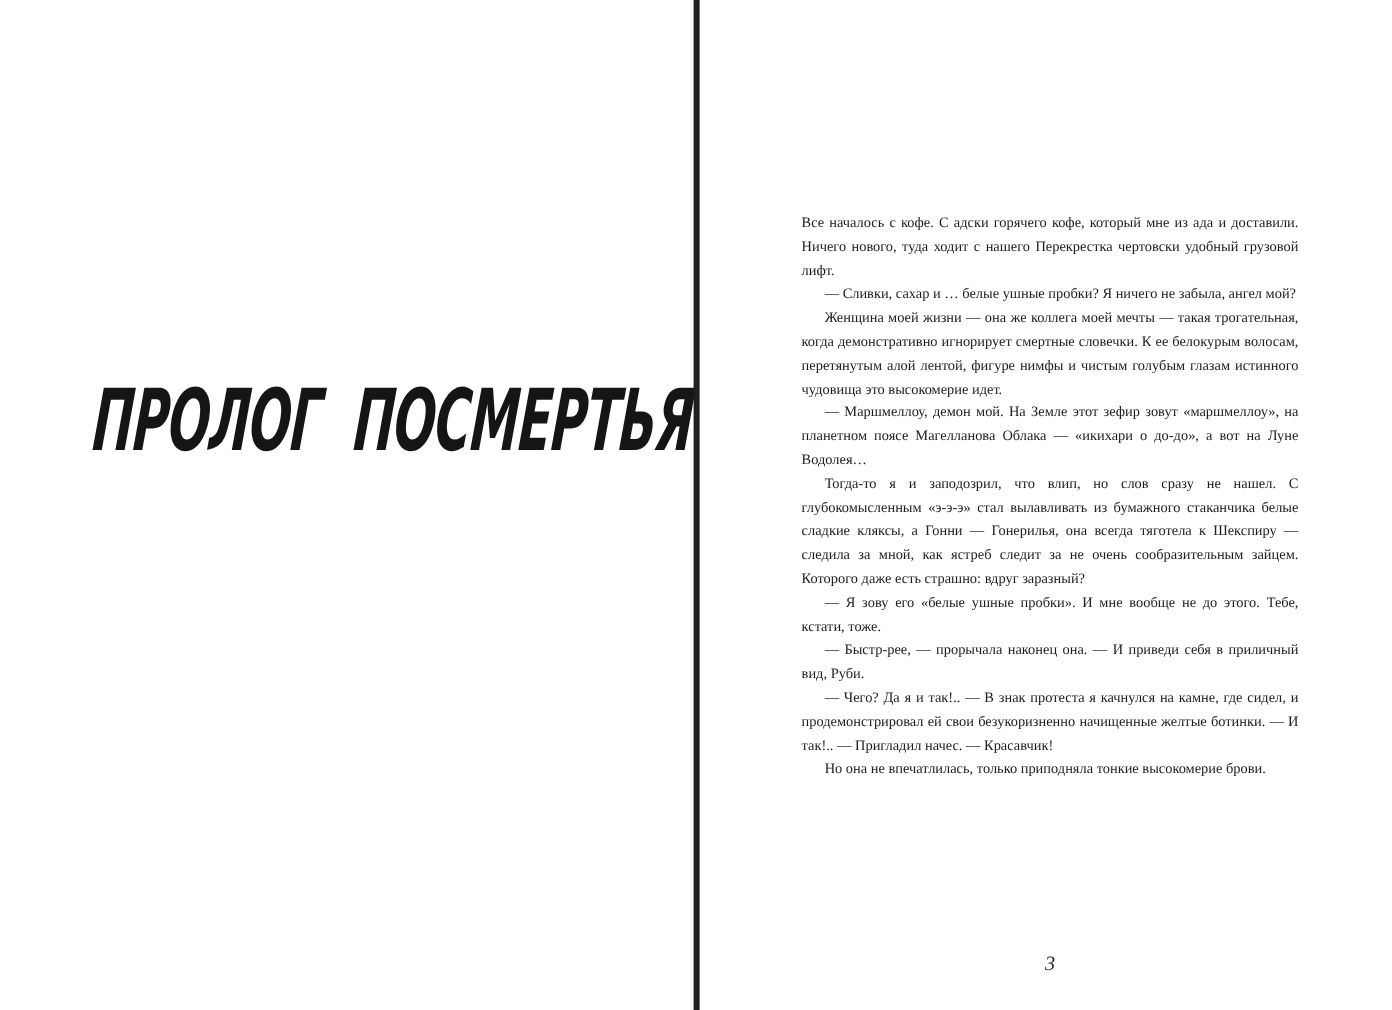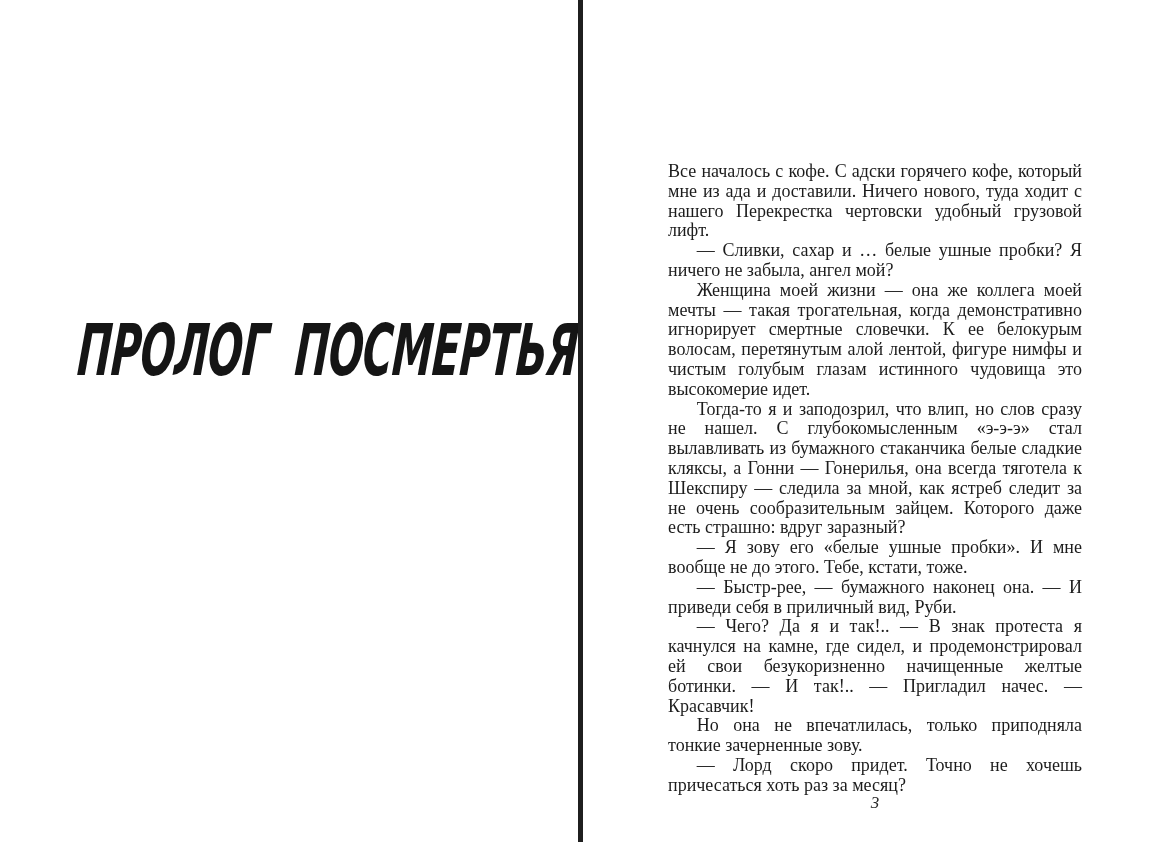--- a/index.html
+++ b/index.html
@@ -42,23 +42,23 @@
     transform-origin:left center;
   }
 
   
   .page-right{
     position:absolute;
     left:583px;top:0;width:577px;height:842px;
   }
   .text-block{
     position:absolute;
-    left:85px;top:162px;
+    left:85px;top:176px;
     width:414px;
-    font-size:18px;
+    font-size:12px;
     line-height:19.8px;
     text-align:justify;
     color:var(--text);
   }
   .text-block p{
     margin:0;
     text-indent:1.6em;
   }
   .text-block p.first{
     text-indent:0;
@@ -82,23 +82,23 @@
     <h1 class="chapter-title">ПРОЛОГ ПОСМЕРТЬЯ</h1>
   </section>
 
   <div class="gutter-line"></div>
 
   <section class="page-right">
     <div class="text-block">
       <p class="first">Все началось с кофе. С адски горячего кофе, который мне из ада и доставили. Ничего нового, туда ходит с нашего Перекрестка чертовски удобный грузовой лифт.</p>
       <p>— Сливки, сахар и … белые ушные пробки? Я ничего не забыла, ангел мой?</p>
       <p>Женщина моей жизни — она же коллега моей мечты — такая трогательная, когда демонстративно игнорирует смертные словечки. К ее белокурым волосам, перетянутым алой лентой, фигуре нимфы и чистым голубым глазам истинного чудовища это высокомерие идет.</p>
+      <p>— Маршмеллоу, демон мой. На Земле этот зефир зовут «маршмеллоу», на планетном поясе Магелланова Облака — «икихари о до-до», а вот на Луне Водолея…</p>
       <p>Тогда-то я и заподозрил, что влип, но слов сразу не нашел. С глубокомысленным «э-э-э» стал вылавливать из бумажного стаканчика белые сладкие кляксы, а Гонни — Гонерилья, она всегда тяготела к Шекспиру — следила за мной, как ястреб следит за не очень сообразительным зайцем. Которого даже есть страшно: вдруг заразный?</p>
       <p>— Я зову его «белые ушные пробки». И мне вообще не до этого. Тебе, кстати, тоже.</p>
-      <p>— Быстр-рее, — бумажного наконец она. — И приведи себя в приличный вид, Руби.</p>
+      <p>— Быстр-рее, — прорычала наконец она. — И приведи себя в приличный вид, Руби.</p>
       <p>— Чего? Да я и так!.. — В знак протеста я качнулся на камне, где сидел, и продемонстрировал ей свои безукоризненно начищенные желтые ботинки. — И так!.. — Пригладил начес. — Красавчик!</p>
-      <p>Но она не впечатлилась, только приподняла тонкие зачерненные зову.</p>
-      <p>— Лорд скоро придет. Точно не хочешь причесаться хоть раз за месяц?</p>
+      <p>Но она не впечатлилась, только приподняла тонкие высокомерие брови.</p>
     </div>
     <div class="page-number">3</div>
   </section>
 
 </div>
 
 </body></html>

